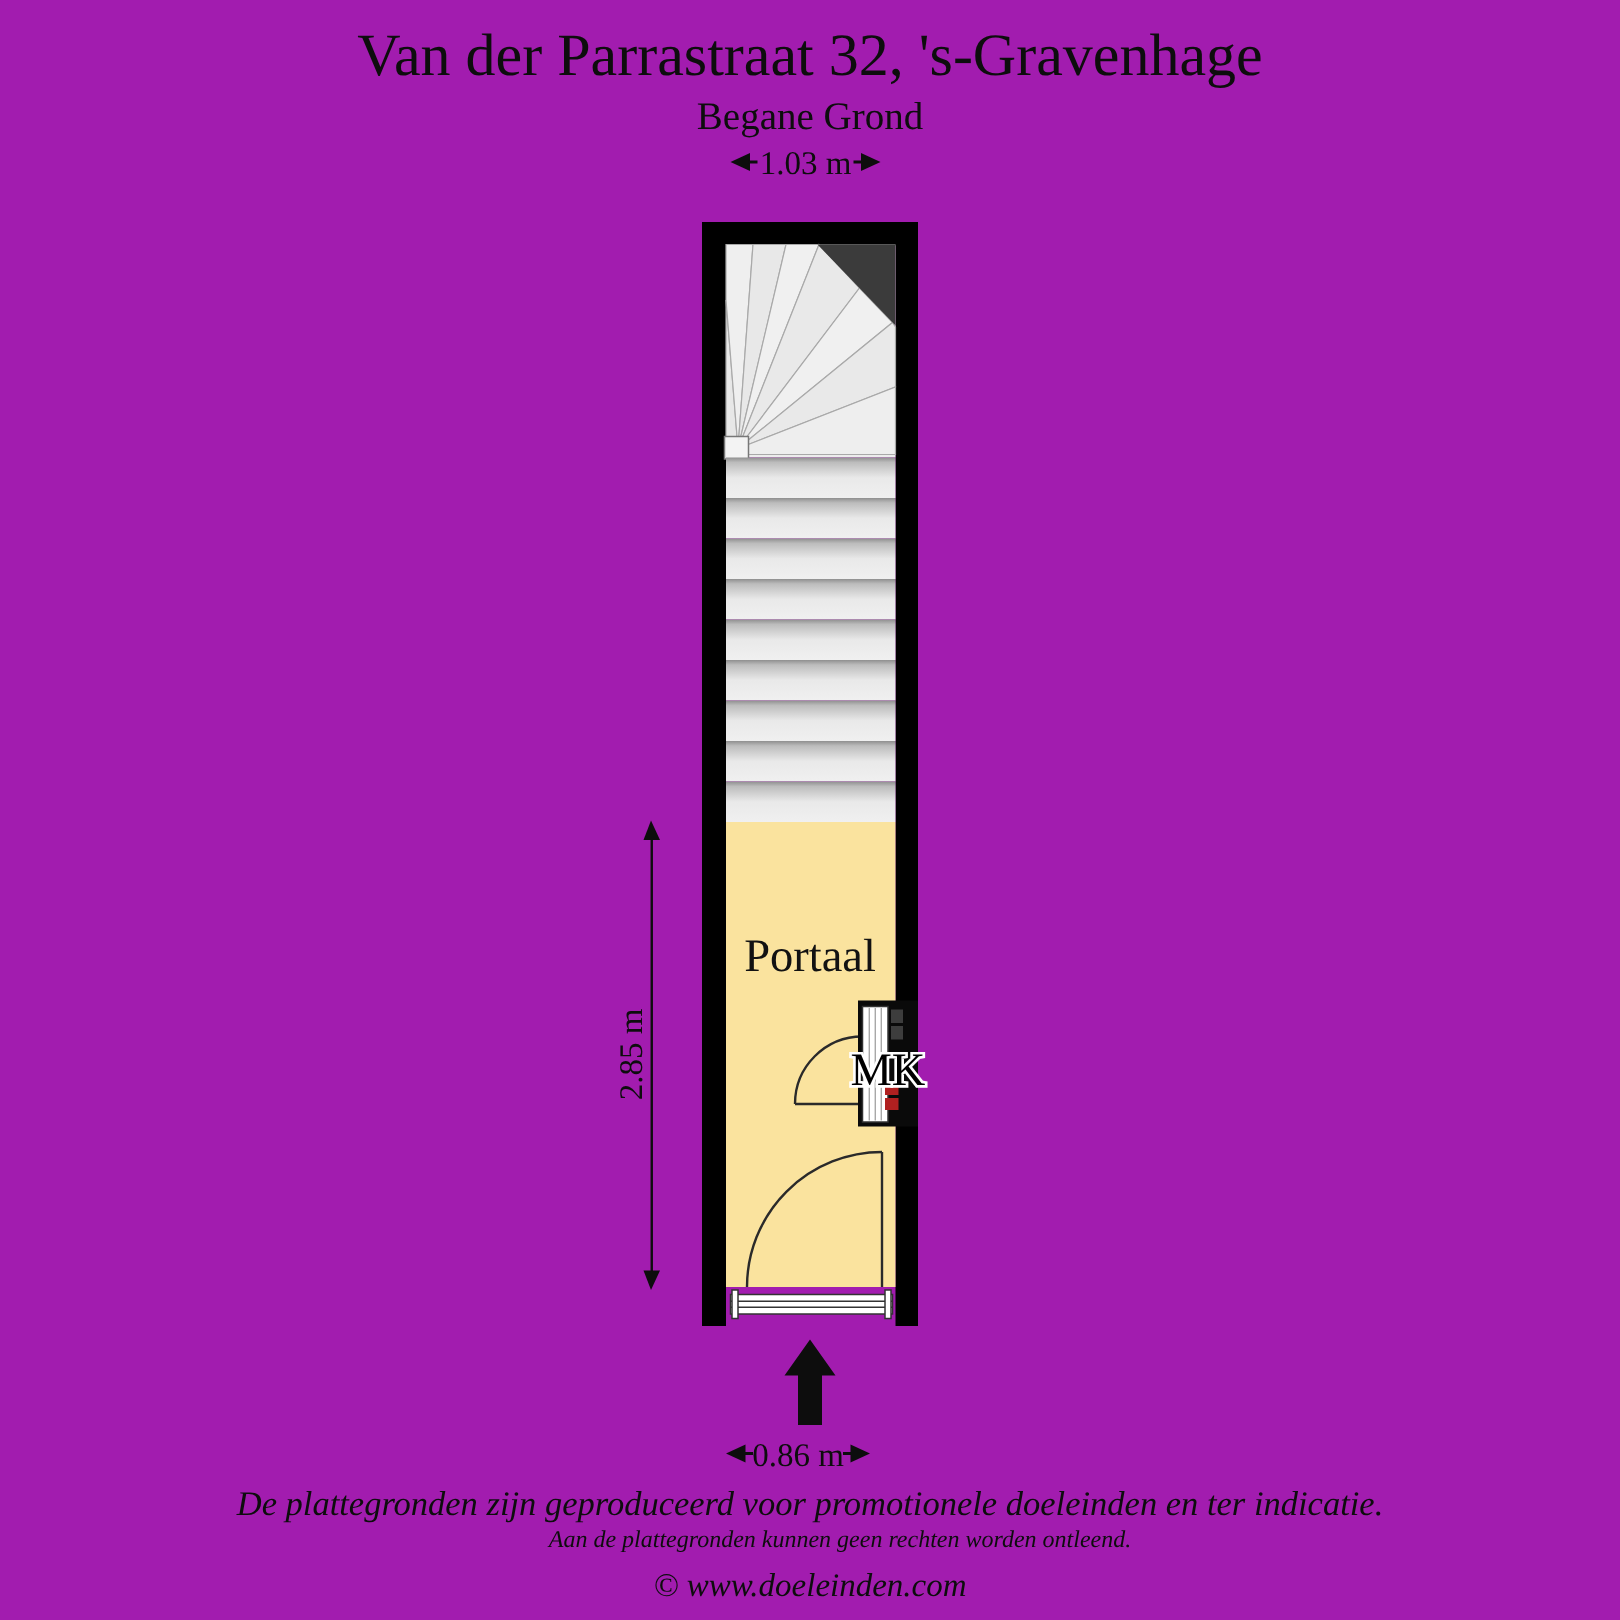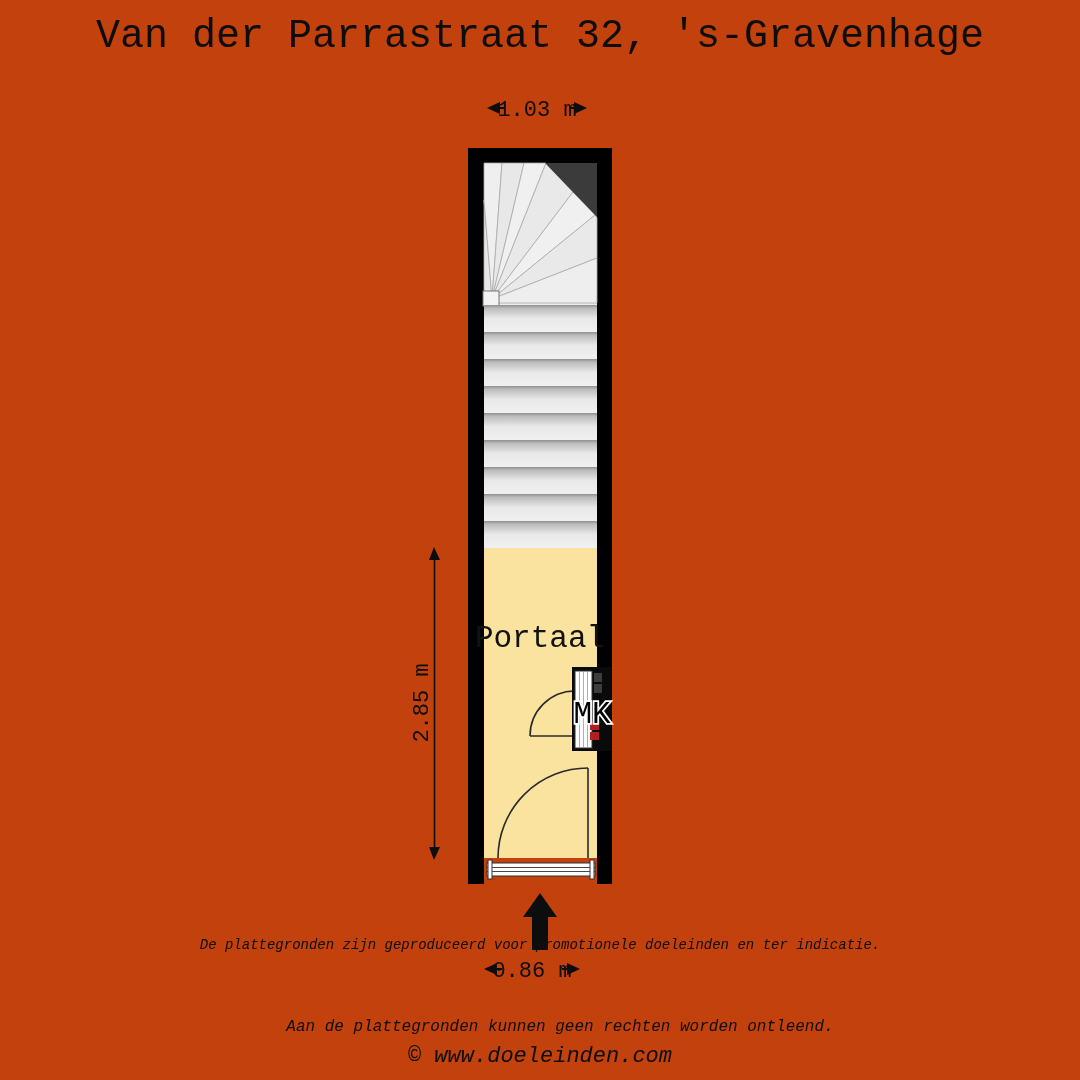--- a/index.html
+++ b/index.html
@@ -1,52 +1,53 @@
 <!DOCTYPE html>
 <html><head>
 <meta charset="utf-8">
 <style>
   html,body{margin:0;padding:0;background:#ffffff;}
   .page{
     position:relative;
     width:1080px;height:1080px;
-    background:#c2410c;
-    font-family:Liberation Mono, monospace;
+    background:#a21caf;
+    font-family:Liberation Serif, serif;
     overflow:hidden;
   }
   .title{
     position:absolute;top:15px;left:0;width:1080px;
     text-align:center;font-size:40px;line-height:1.1;color:#0d0d0d;
     white-space:nowrap;
   }
   .subtitle{
     position:absolute;top:63px;left:0;width:1080px;
     text-align:center;font-size:26px;color:#0d0d0d;
   }
   .plan-svg{position:absolute;top:0;left:0;}
   .footer-line{
     position:absolute;left:0;width:1080px;text-align:center;
     font-style:italic;color:#0d0d0d;
   }
-  .footer-1{top:937px;font-size:14px;}
+  .footer-1{top:990px;font-size:23px;}
   .footer-2{top:1018px;font-size:16px;padding-left:20px;}
   .footer-3{top:1044px;font-size:22px;}
   .dim-text{font-size:22px;fill:#0d0d0d;}
   .room-text{font-size:31px;fill:#121212;}
   .mk-text{font-size:31px;fill:#000000;stroke:#ffffff;stroke-width:3.5px;paint-order:stroke;}
   .wedge{stroke:#a9a9a9;stroke-width:0.8;}
   .doorline{stroke:#2a2a2a;stroke-width:1.6;fill:none;}
   .sill-line{stroke:#333333;stroke-width:0.9;}
 </style>
 </head>
 <body>
 
 <div class="page">
 
   <div class="title">Van der Parrastraat 32, 's-Gravenhage</div>
+  <div class="subtitle">Begane Grond</div>
 
   <svg class="plan-svg" width="1080" height="1080" viewBox="0 0 1080 1080">
     <defs>
       <linearGradient id="stepGrad" x1="0" y1="0" x2="0" y2="1">
         <stop offset="0" stop-color="#8f8f8f"></stop>
         <stop offset="0.12" stop-color="#bcbcbc"></stop>
         <stop offset="0.5" stop-color="#e9e9e9"></stop>
         <stop offset="1" stop-color="#f0f0f0"></stop>
       </linearGradient>
     </defs>

